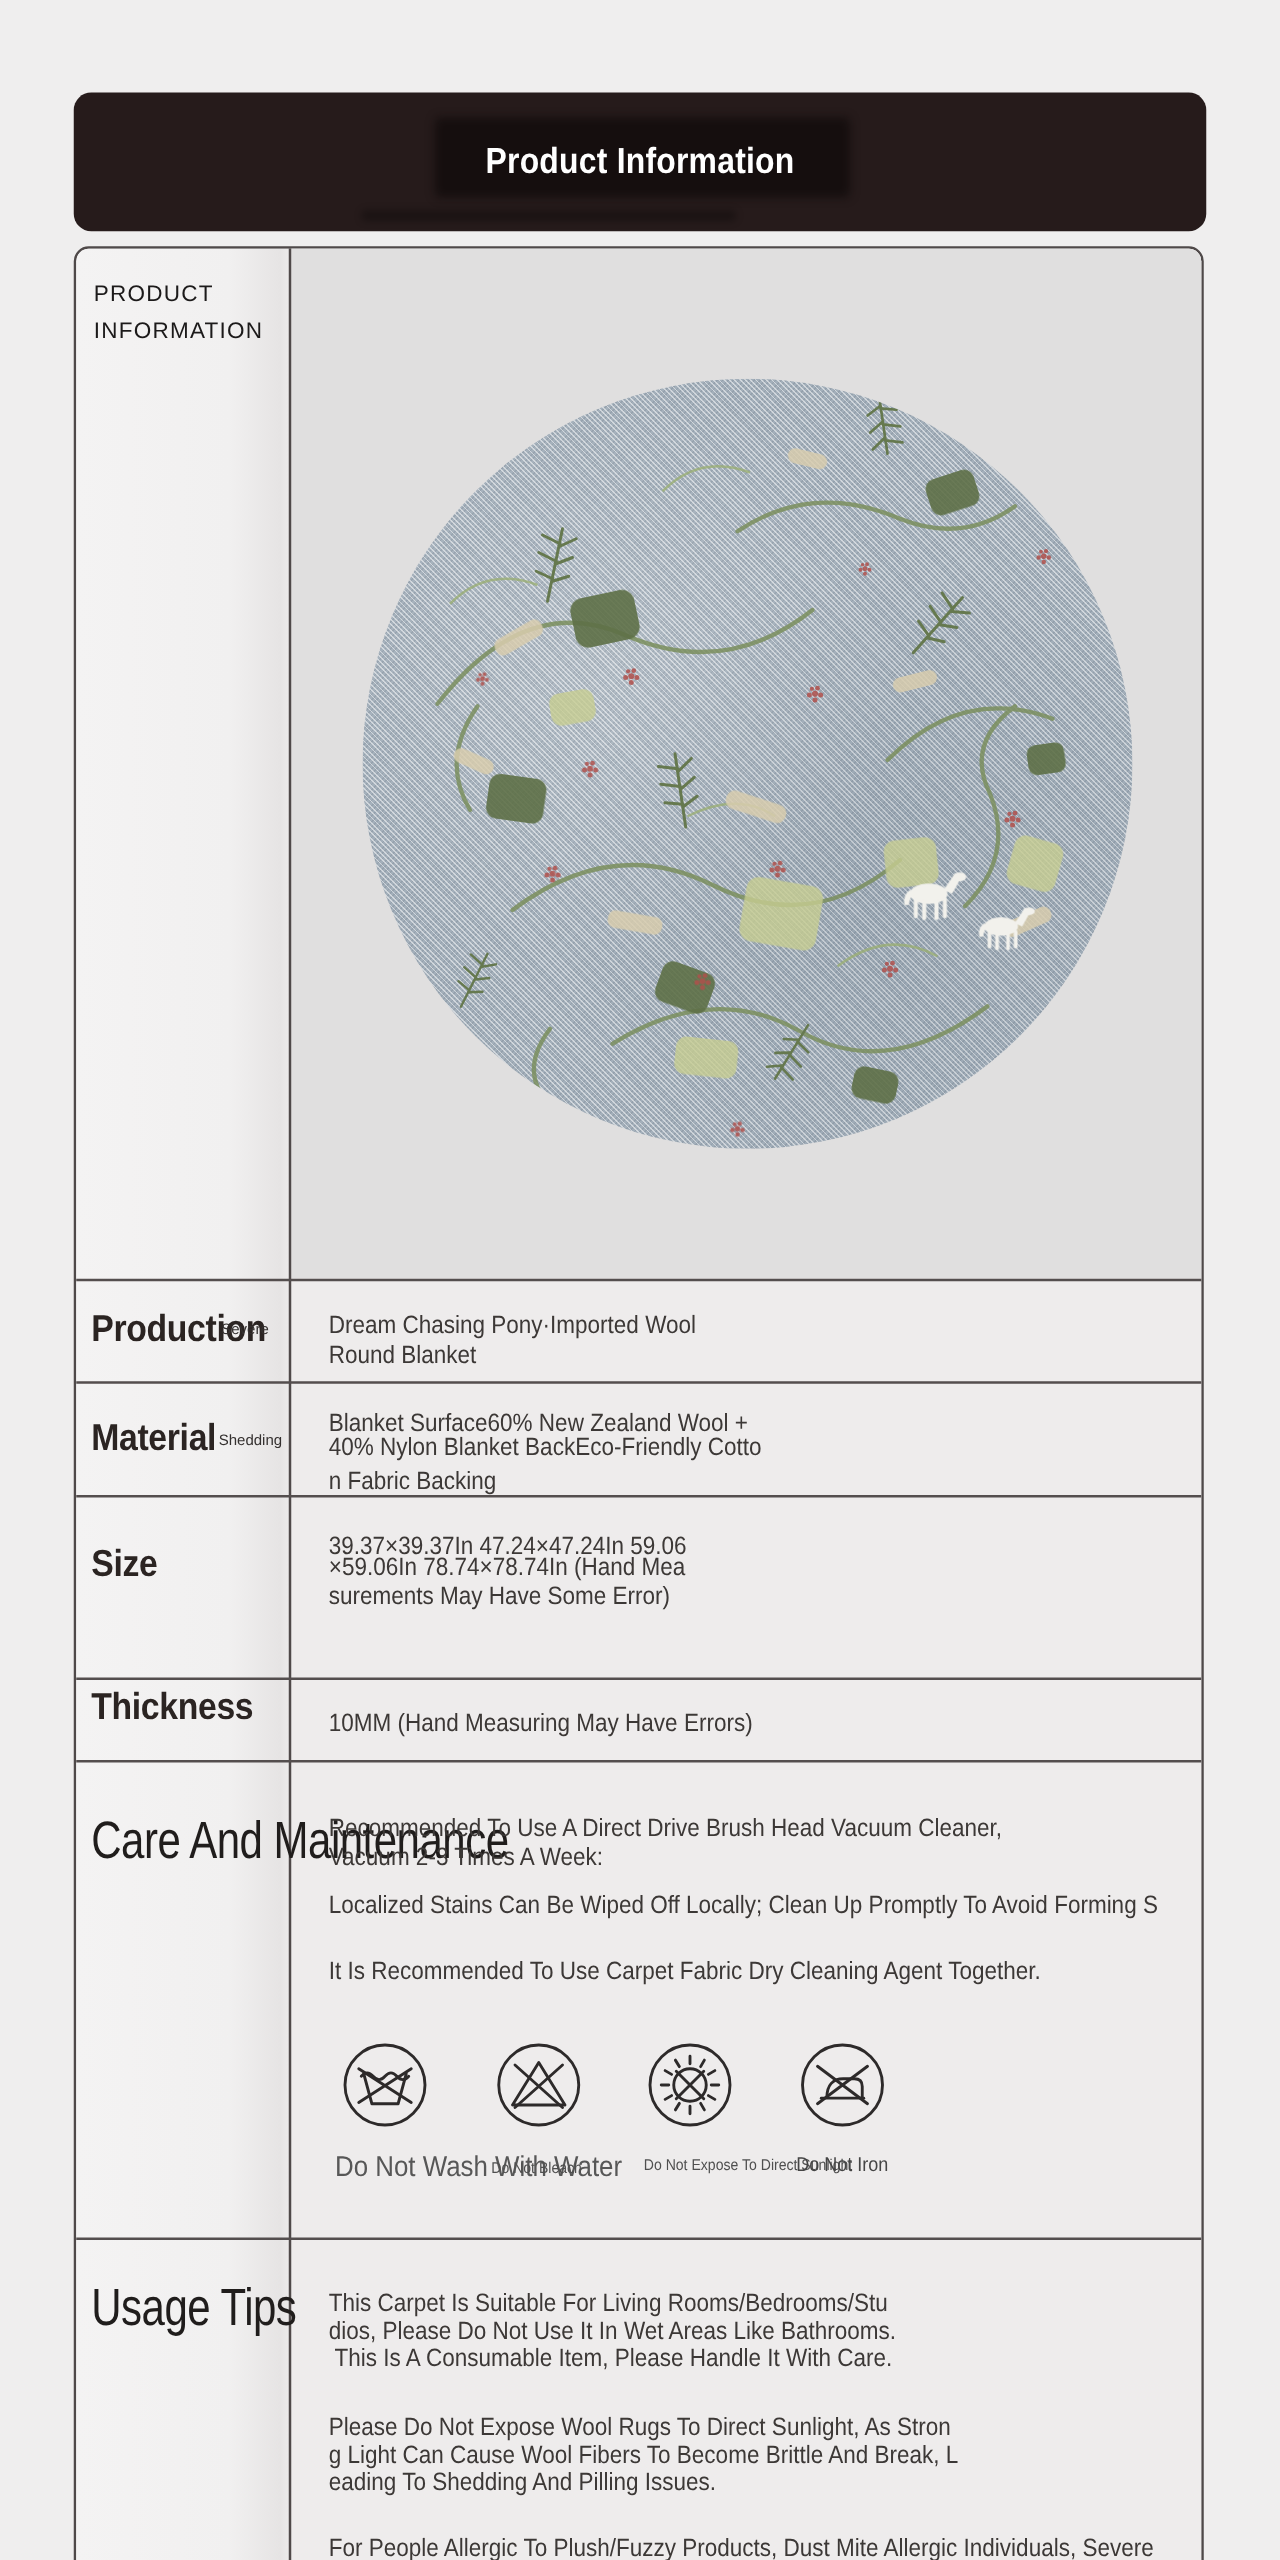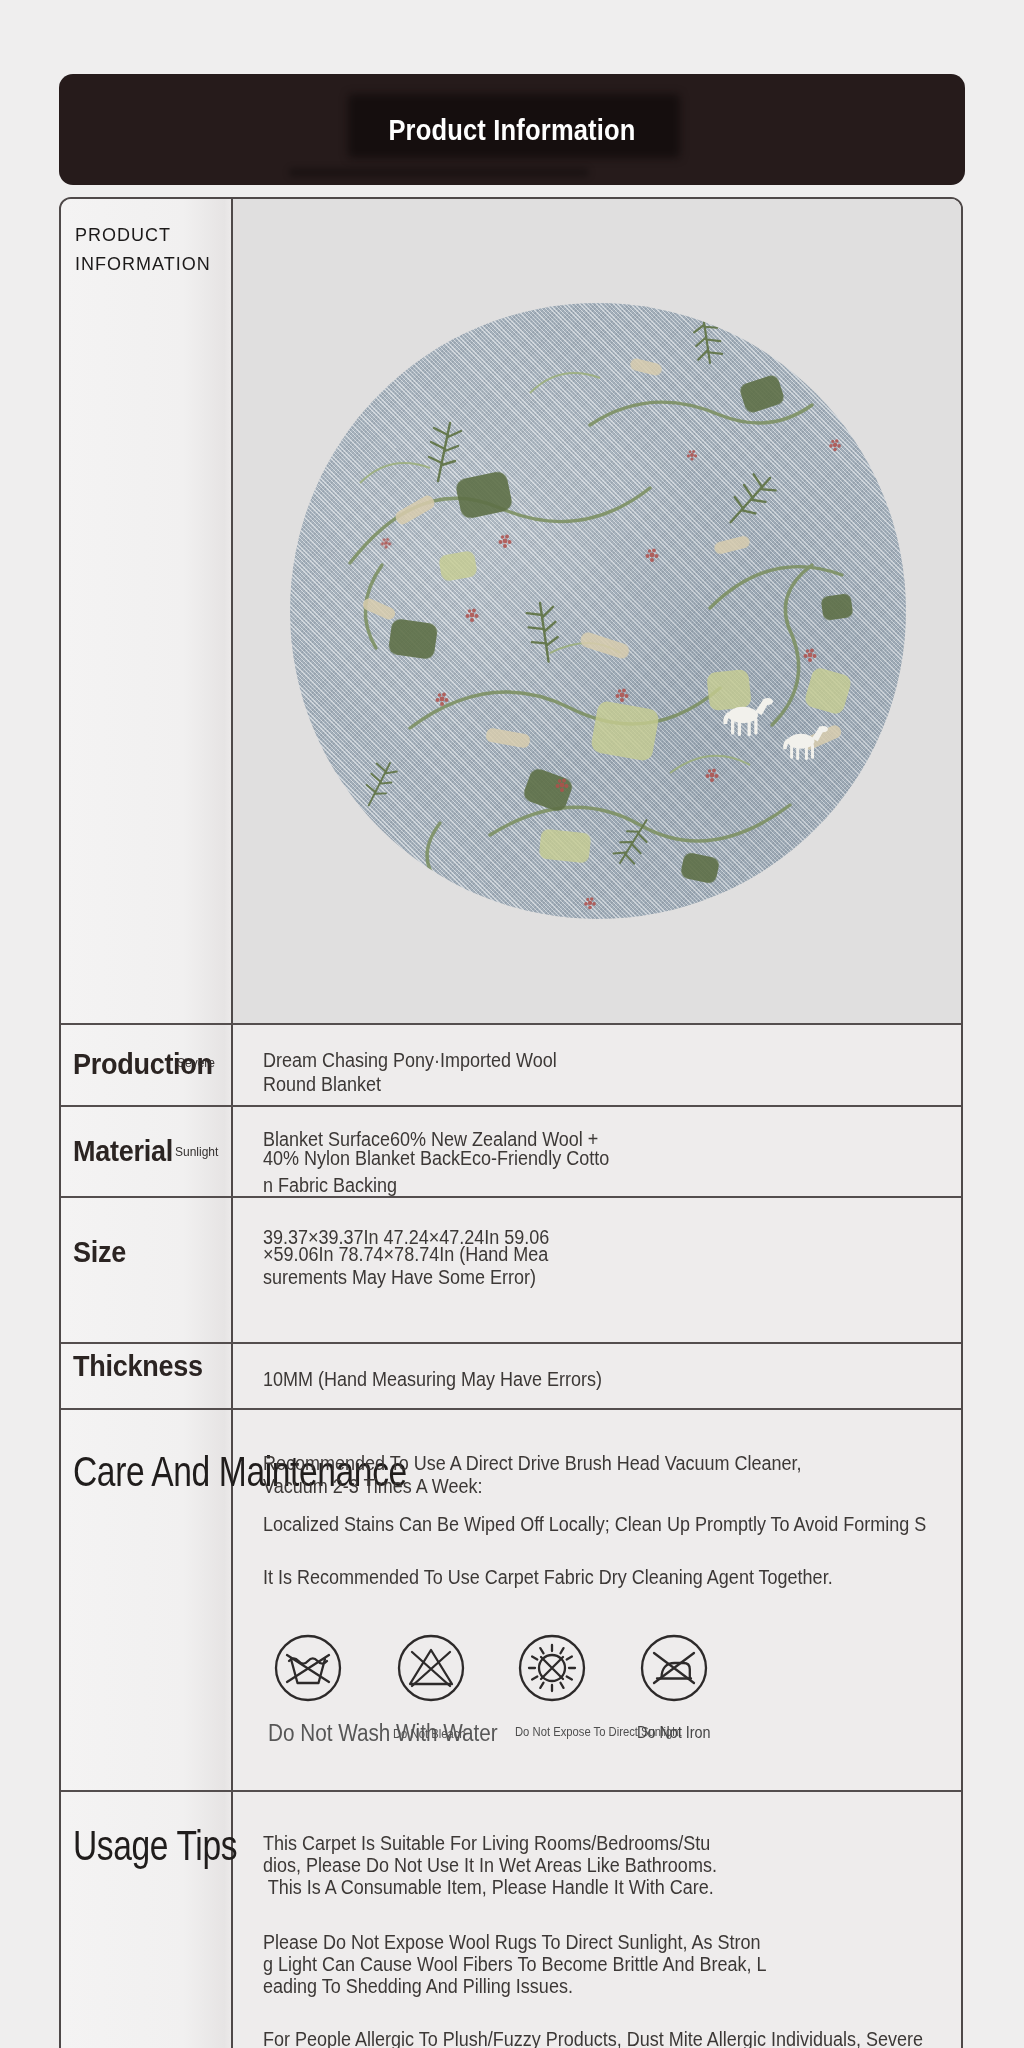--- a/index.html
+++ b/index.html
@@ -213,21 +213,21 @@
 
     <div class="row" style="top:824px;height:82px">
       <div class="row-label">Production</div>
       <div class="ghost" style="left:116px;top:33px">Severe</div>
       <div class="cline" style="top:26px">Dream Chasing Pony·Imported Wool</div>
       <div class="cline" style="top:50px">Round Blanket</div>
     </div>
 
     <div class="row" style="top:906px;height:91px">
       <div class="row-label">Material</div>
-      <div class="ghost" style="left:114px;top:40px">Sunlight</div>
+      <div class="ghost" style="left:114px;top:40px">Shedding</div>
       <div class="cline" style="top:23px">Blanket Surface60% New Zealand Wool +</div>
       <div class="cline" style="top:42px">40% Nylon Blanket BackEco-Friendly Cotto</div>
       <div class="cline" style="top:69px">n Fabric Backing</div>
     </div>
 
     <div class="row" style="top:965px;height:175px">
       <div class="row-label">Size</div>
       <div class="cline" style="top:62px">39.37×39.37In 47.24×47.24In 59.06</div>
       <div class="cline" style="top:79px">×59.06In 78.74×78.74In (Hand Mea</div>
       <div class="cline" style="top:102px">surements May Have Some Error)</div>

